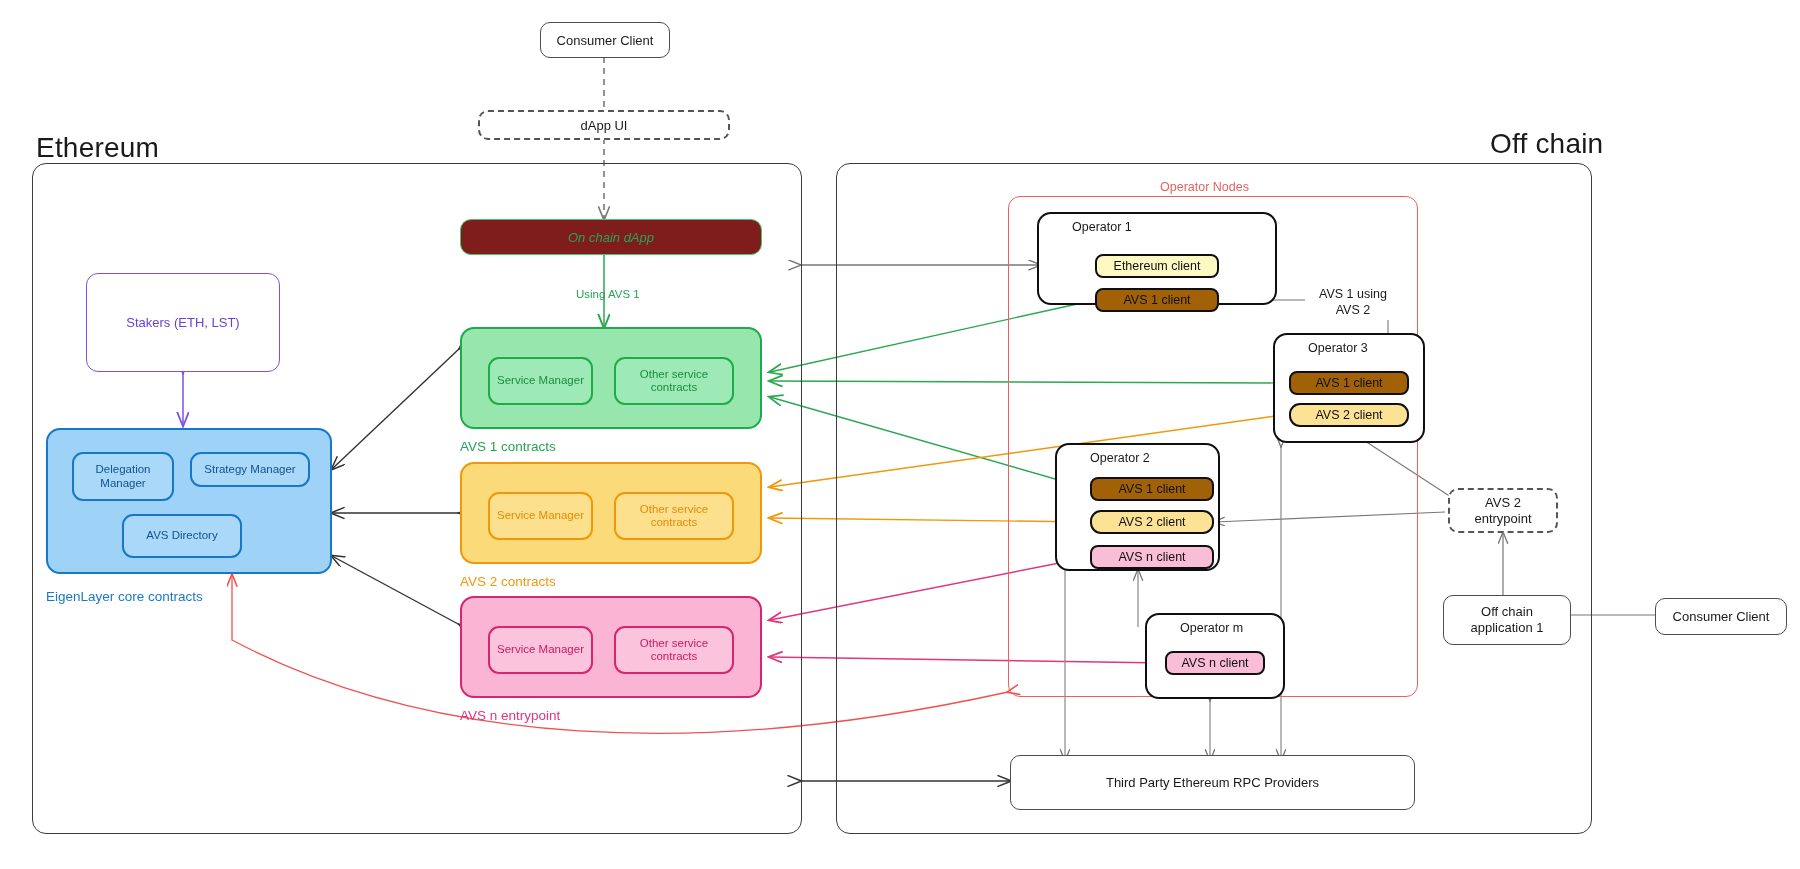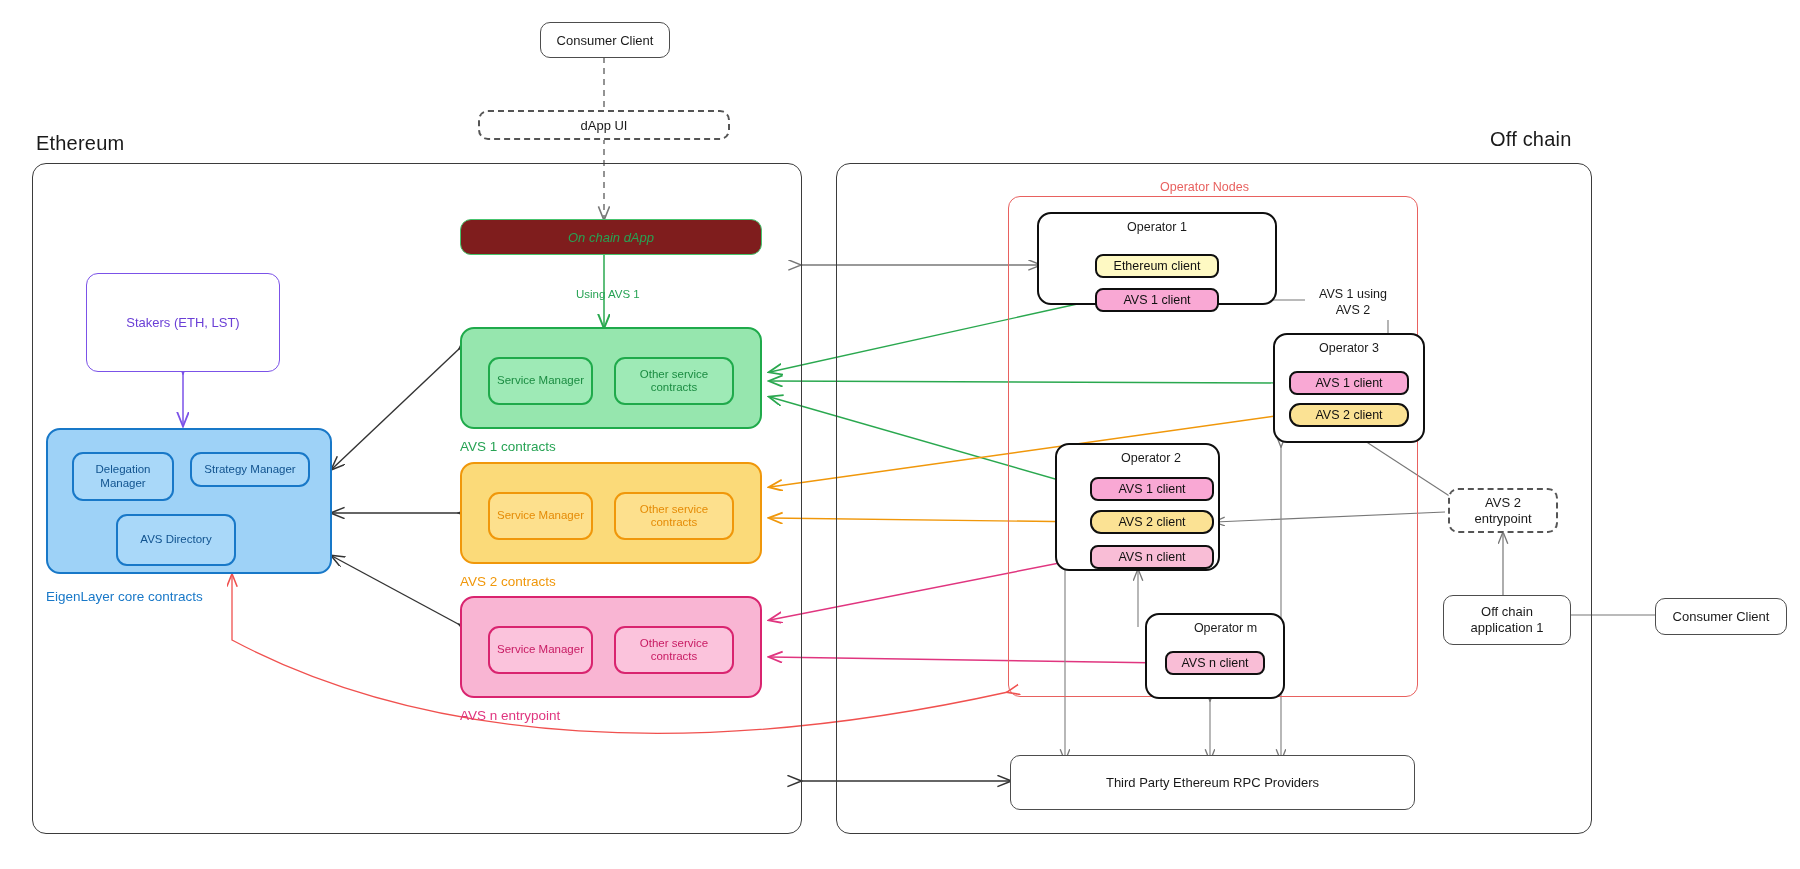--- a/index.html
+++ b/index.html
@@ -9,21 +9,21 @@
   .node{position:absolute;box-sizing:border-box;display:flex;align-items:center;justify-content:center;text-align:center;}
   .label{position:absolute;white-space:pre;}
 
   
   .box{border:1.6px solid #4d4d4d;border-radius:10px;background:#ffffff;color:#1a1a1a;font-size:13px;}
   .box.dashed{border-style:dashed;border-width:2px;border-color:#555;}
   .region{border:1.4px solid #3b3b3b;border-radius:14px;background:transparent;}
   .region-red{border:1.4px solid #e8615f;border-radius:12px;background:transparent;}
   .heavy{border:2.6px solid #0f0f0f;border-radius:14px;background:#ffffff;}
 
-  .t-title{font-size:20px;color:#1a1a1a;letter-spacing:.2px;}
+  .t-title{font-size:28px;color:#1a1a1a;letter-spacing:.2px;}
   .t-region{font-size:12.5px;color:#e8615f;}
   .t-cap{font-size:13.5px;}
 
   
   .purple{border:1.8px solid #7b52e8;border-radius:12px;color:#6a3fd6;background:#fff;}
   .blue-outer{border:2.4px solid #1878c8;border-radius:14px;background:#9ed2f7;color:#11538f;}
   .blue-inner{border:2px solid #1878c8;border-radius:11px;background:#a9d8f9;color:#11538f;font-size:11.5px;line-height:1.15;}
   .green-outer{border:2.6px solid #1faa4b;border-radius:14px;background:#96e6ae;color:#1b8c42;}
   .green-inner{border:2.2px solid #1faa4b;border-radius:11px;background:#9eeab6;color:#1b8c42;font-size:11.5px;line-height:1.15;}
   .green-hollow{border:1.8px solid #46c46e;border-radius:11px;background:#7f1d1d;color:#27a354;font-size:13px;font-style:italic;}
@@ -31,24 +31,24 @@
   .orange-inner{border:2.2px solid #f0970a;border-radius:11px;background:#fde08d;color:#e58b06;font-size:11.5px;line-height:1.15;}
   .pink-outer{border:2.6px solid #d9246f;border-radius:14px;background:#f9b5d3;color:#c81b63;}
   .pink-inner{border:2.2px solid #d9246f;border-radius:11px;background:#fbc3dc;color:#c81b63;font-size:11.5px;line-height:1.15;}
 
   .cap-green{color:#27a354;}
   .cap-orange{color:#f0970a;}
   .cap-pink{color:#e0357f;}
   .cap-blue{color:#1878c8;}
 
   .chip{border:2.4px solid #0f0f0f;border-radius:8px;font-size:12.5px;color:#111;background:#fef9c3;}
-  .chip.g{background:#f9a8d4;}
+  .chip.g{background:#a16207;}
   .chip.y{background:#fbe294;border-radius:11px;}
   .chip.p{background:#f9bdd6;}
-  .op-name{position:absolute;left:0;right:14px;top:6px;text-align:center;font-size:12.5px;color:#1a1a1a;}
+  .op-name{position:absolute;left:0;right:14px;top:6px;text-align:left;font-size:12.5px;color:#1a1a1a;padding-left:35px;}
   .lbl-green{color:#27a354;font-size:11.5px;}
 </style>
 </head>
 <body>
 
 <div id="stage">
 
   <svg class="wires" viewBox="0 0 1800 869">
     <defs>
       <marker id="ah-dark" markerWidth="11" markerHeight="11" refX="9" refY="4" orient="auto">
@@ -135,21 +135,21 @@
   <div class="node box" style="left:540px;top:22px;width:130px;height:36px;">Consumer Client</div>
   <div class="node box dashed" style="left:478px;top:110px;width:252px;height:30px;">dApp UI</div>
   <div class="node green-hollow" style="left:460px;top:219px;width:302px;height:36px;display:flex;align-items:center;justify-content:center;">On chain dApp</div>
   <div class="label lbl-green" style="left:576px;top:288px;">Using AVS 1</div>
 
   <div class="node purple" style="left:86px;top:273px;width:194px;height:99px;font-size:13px;">Stakers (ETH, LST)</div>
 
   <div class="node blue-outer" style="left:46px;top:428px;width:286px;height:146px;"></div>
   <div class="node blue-inner" style="left:72px;top:452px;width:102px;height:49px;">Delegation Manager</div>
   <div class="node blue-inner" style="left:190px;top:452px;width:120px;height:35px;">Strategy Manager</div>
-  <div class="node blue-inner" style="left:116px;top:514px;width:120px;height:52px;text-align:right;">AVS Directory</div>
+  <div class="node blue-inner" style="left:122px;top:514px;width:120px;height:44px;text-align:right;">AVS Directory</div>
   <div class="label t-cap cap-blue" style="left:46px;top:589px;">EigenLayer core contracts</div>
 
   <div class="node green-outer" style="left:460px;top:327px;width:302px;height:102px;"></div>
   <div class="node green-inner" style="left:488px;top:357px;width:105px;height:48px;">Service Manager</div>
   <div class="node green-inner" style="left:614px;top:357px;width:120px;height:48px;">Other service contracts</div>
   <div class="label t-cap cap-green" style="left:460px;top:439px;">AVS 1 contracts</div>
 
   <div class="node orange-outer" style="left:460px;top:462px;width:302px;height:102px;"></div>
   <div class="node orange-inner" style="left:488px;top:492px;width:105px;height:48px;">Service Manager</div>
   <div class="node orange-inner" style="left:614px;top:492px;width:120px;height:48px;">Other service contracts</div>

